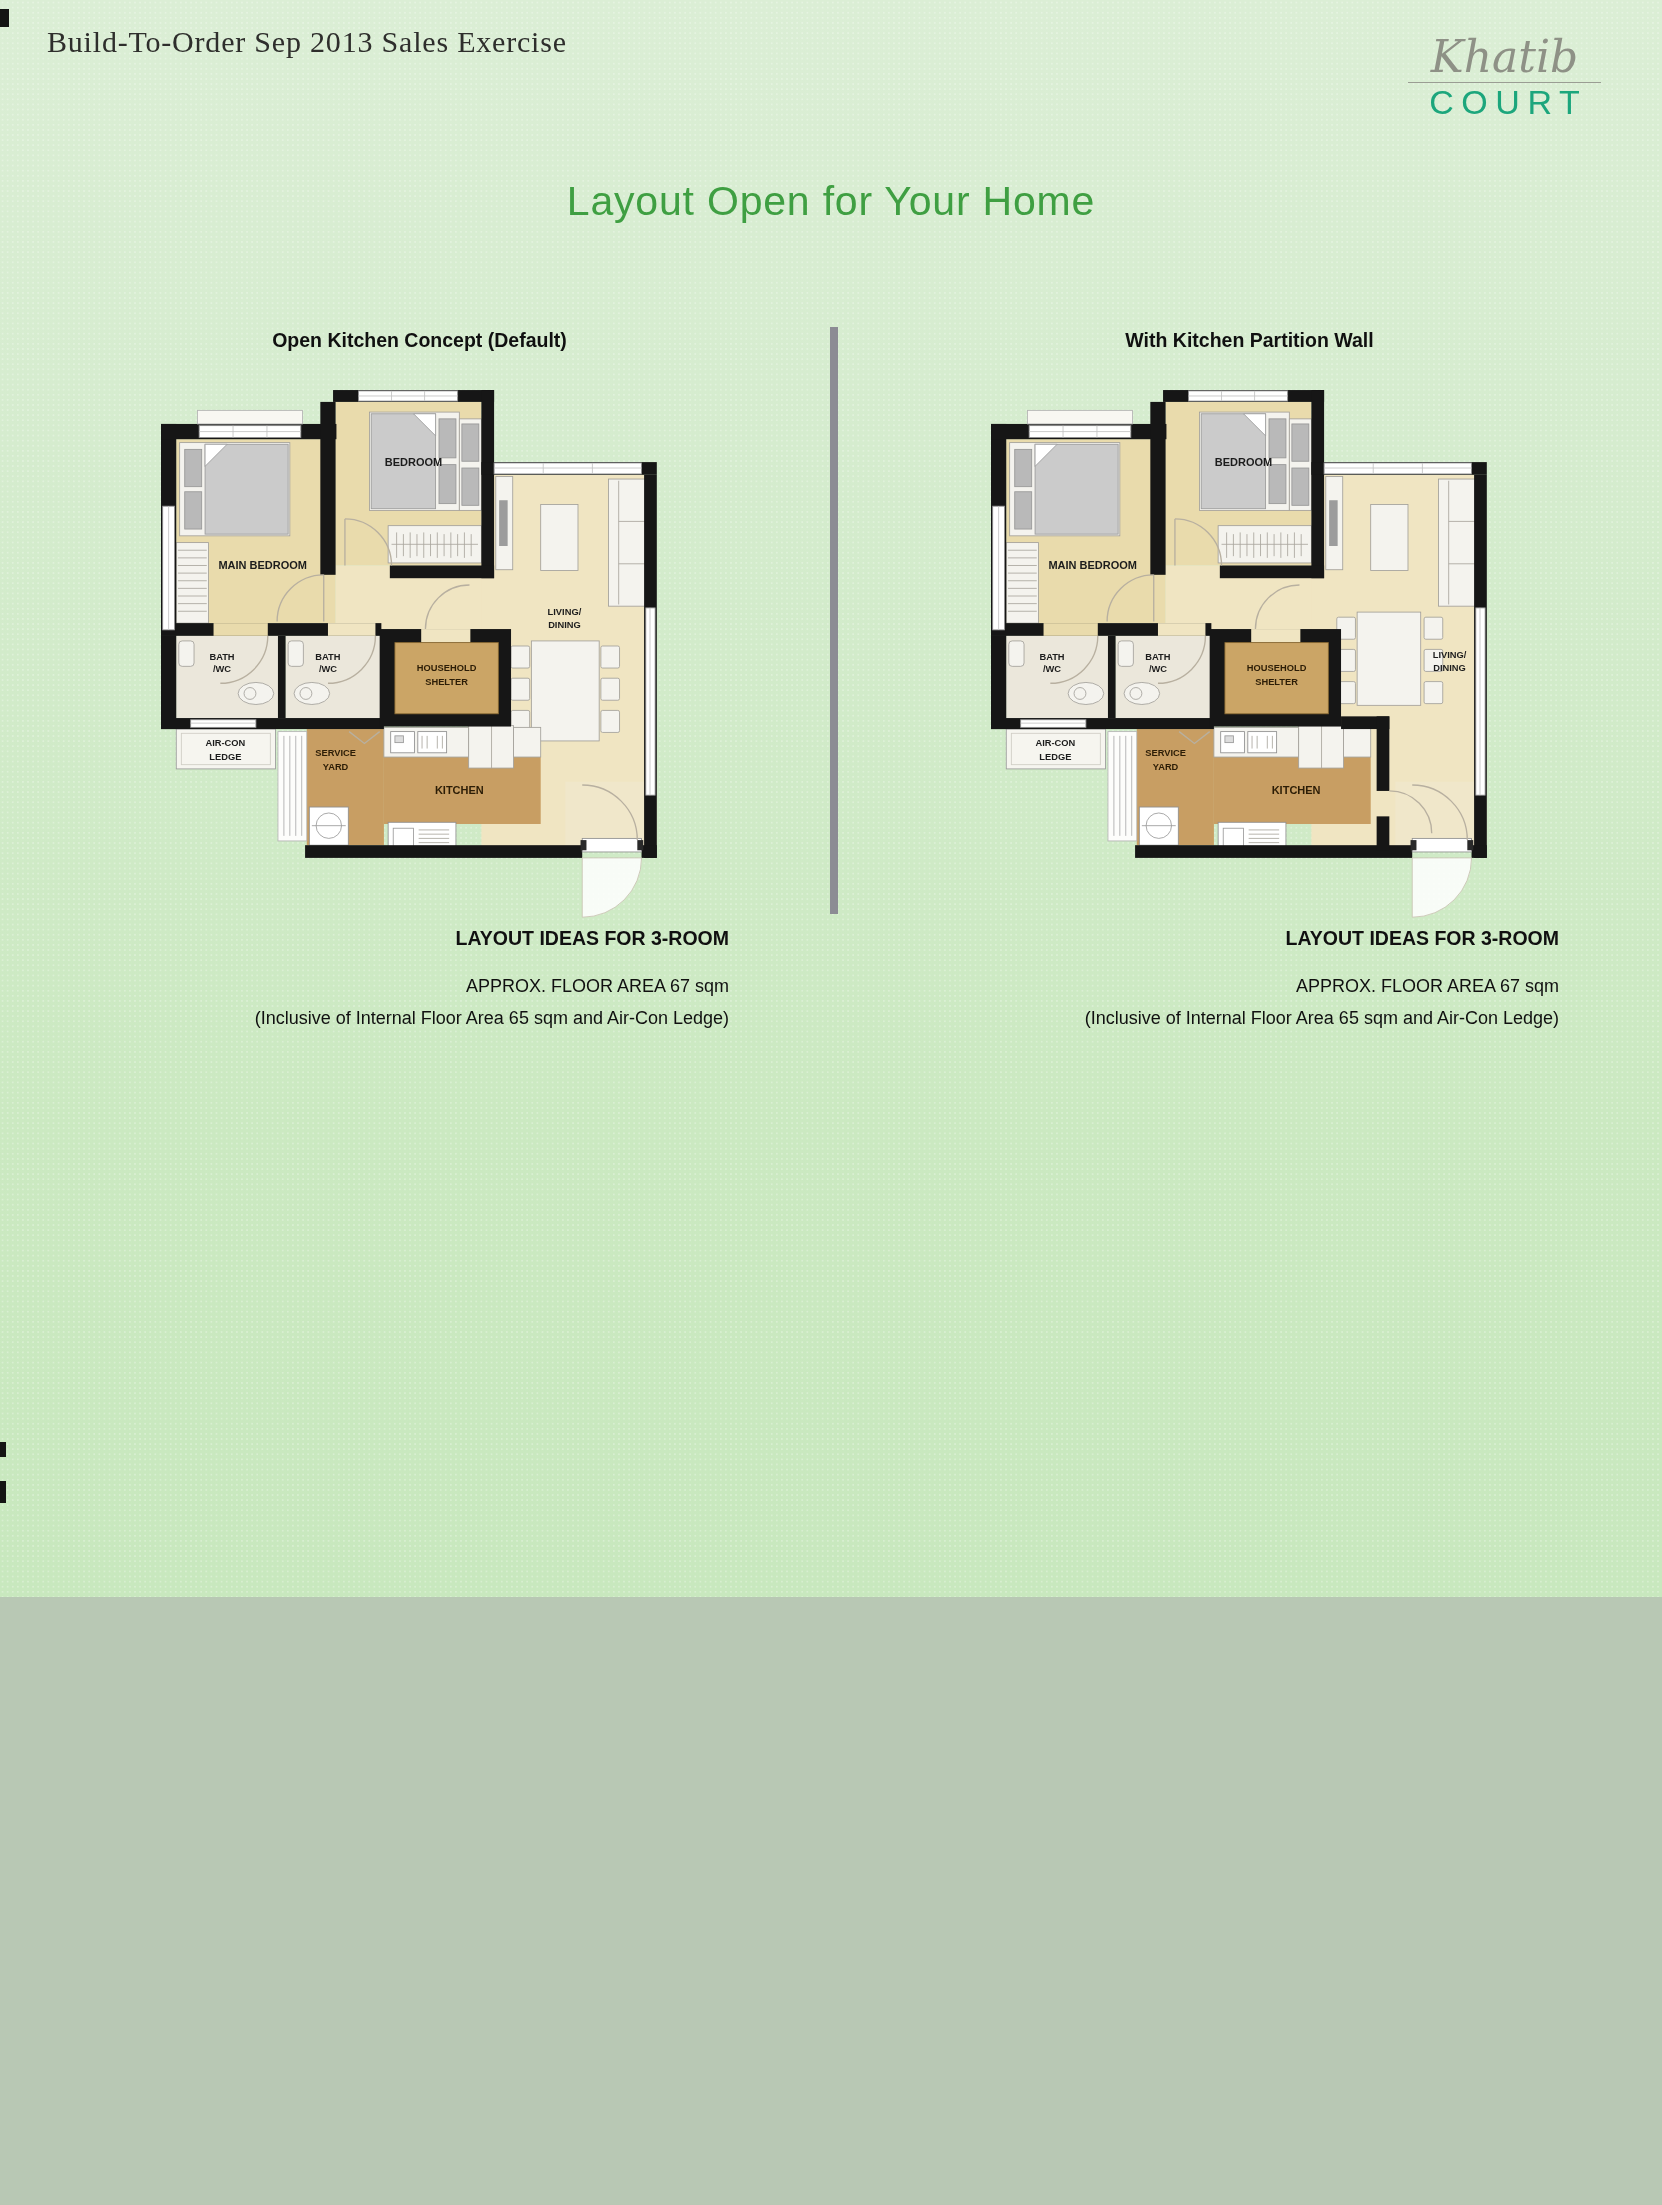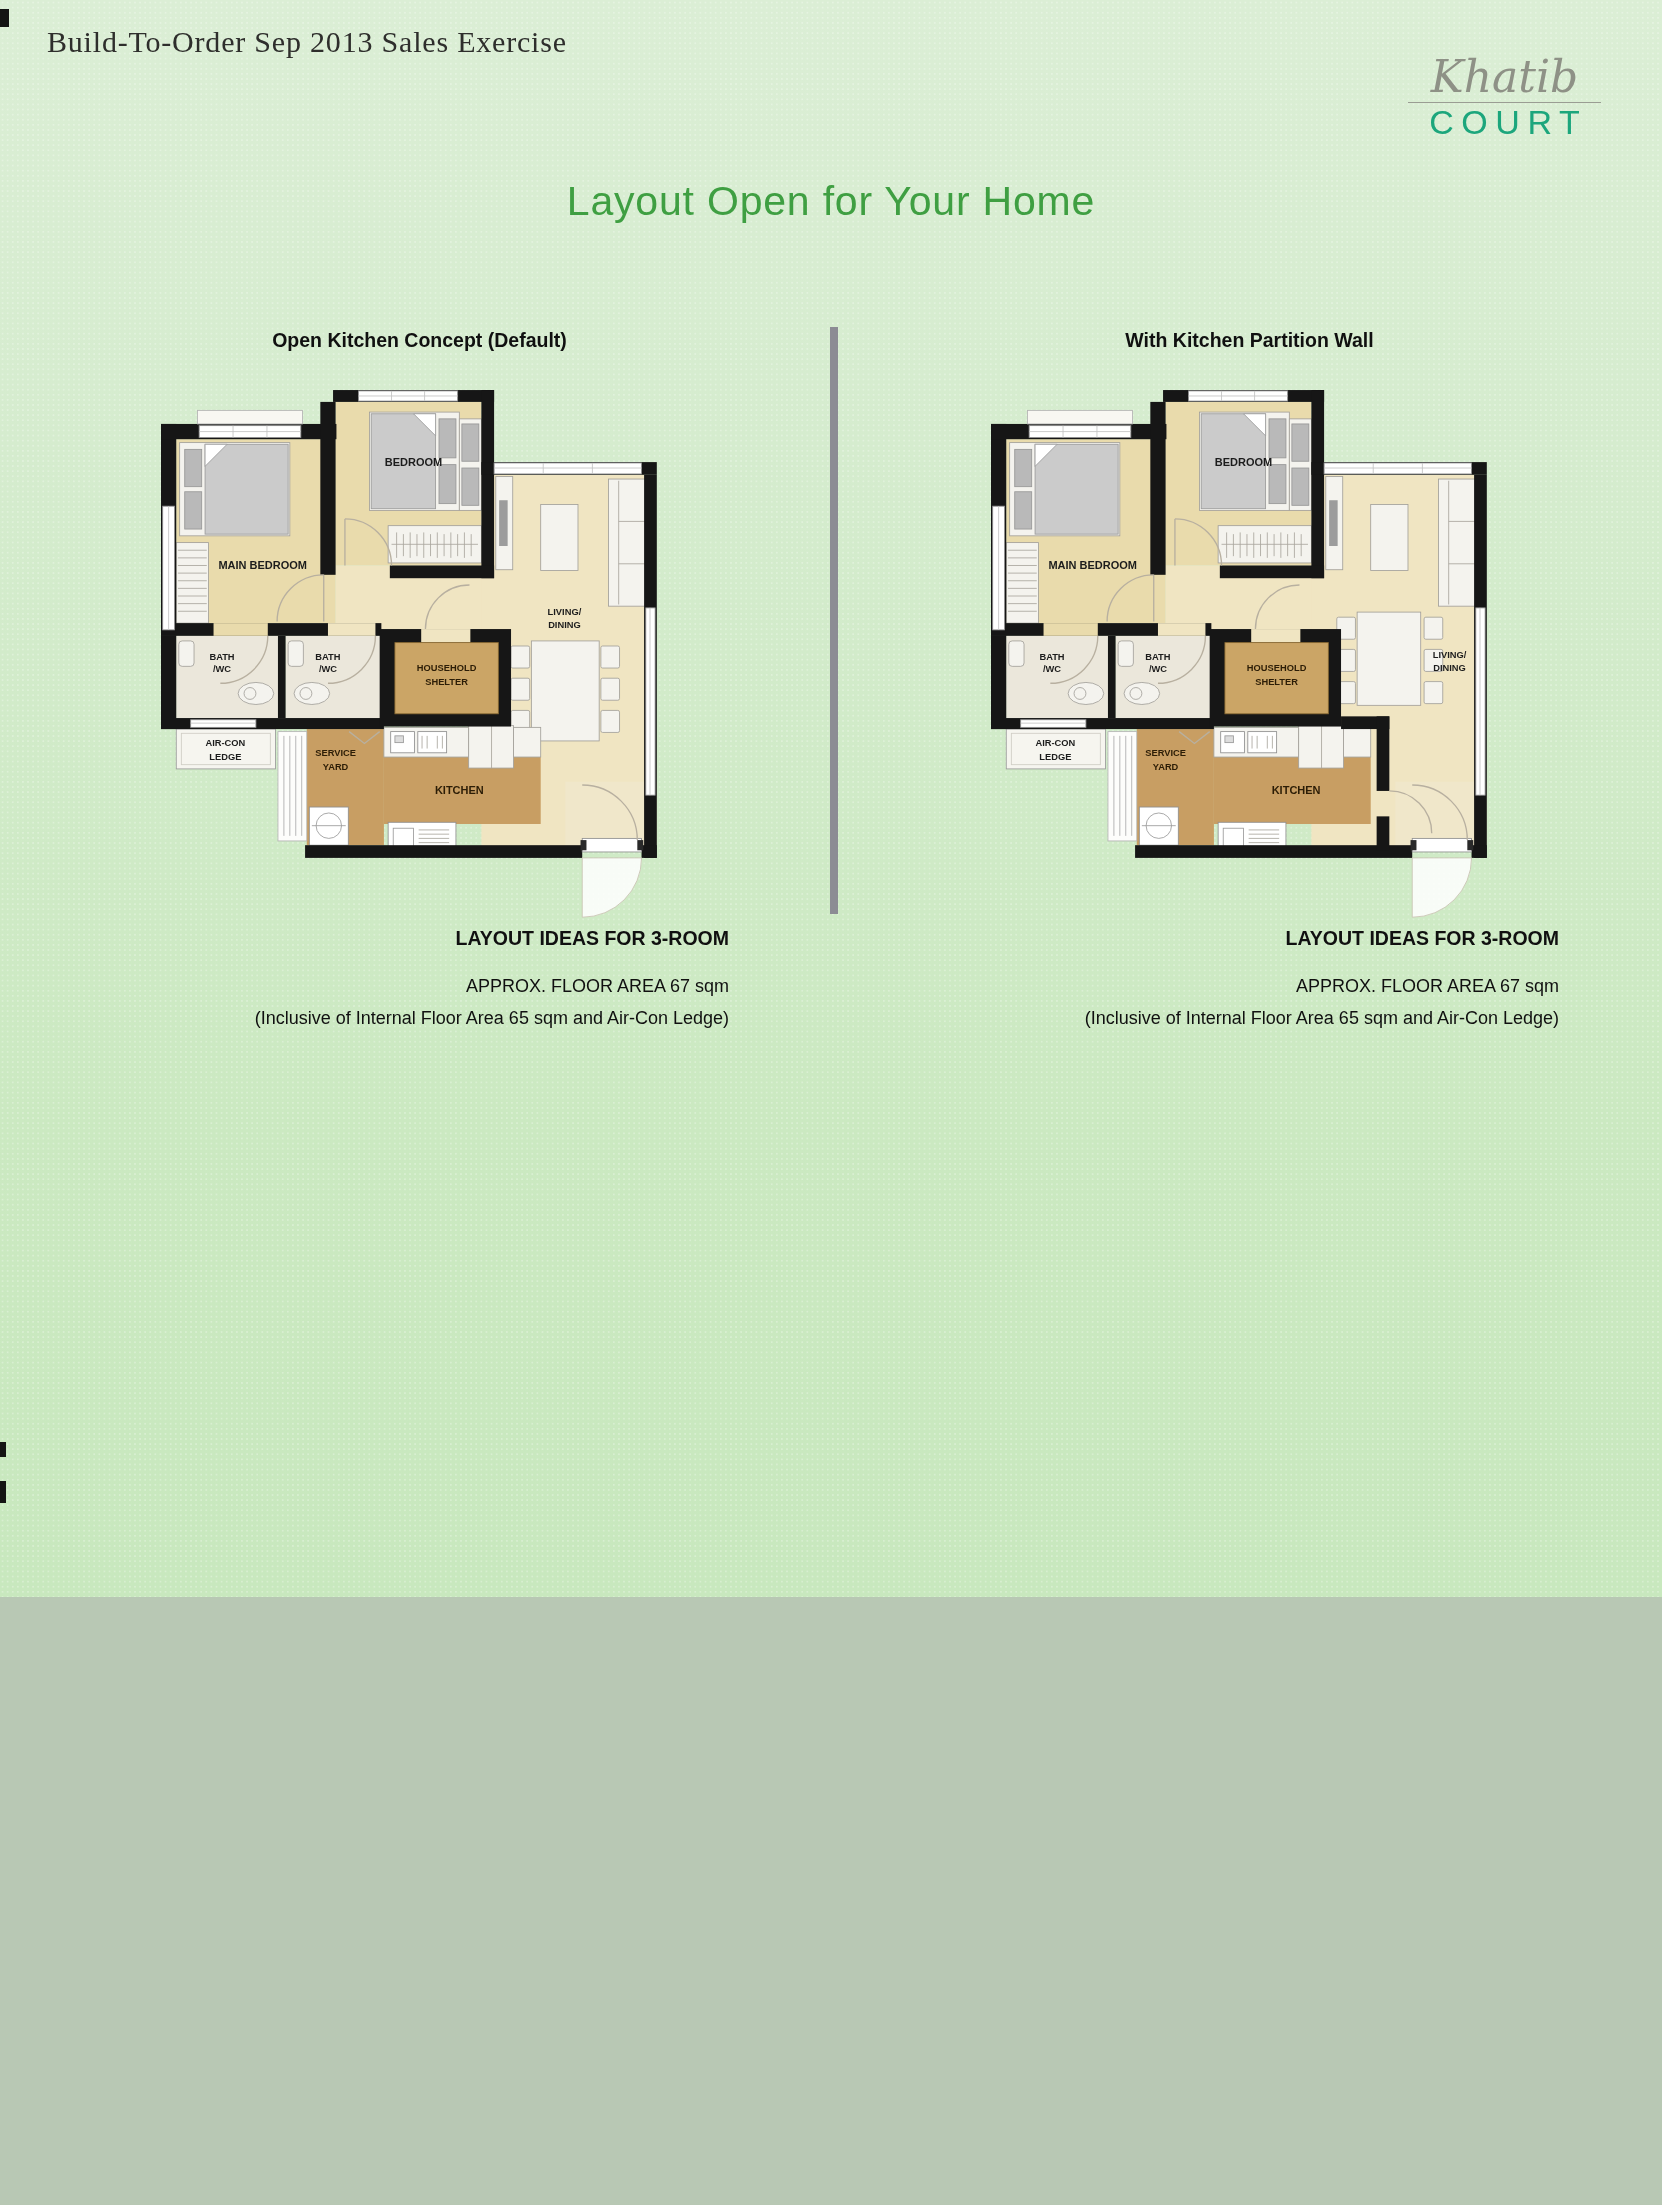--- a/index.html
+++ b/index.html
@@ -13,21 +13,21 @@
   }
   .corner-mark{position:absolute;left:0;top:8.5px;width:8.5px;height:18.7px;background:#141414;}
   .edge-mark-1{position:absolute;left:0;top:1442px;width:6px;height:15.3px;background:#141414;}
   .edge-mark-2{position:absolute;left:0;top:1481px;width:6px;height:22px;background:#141414;}
 
   .header-title{
     position:absolute;left:47px;top:25.4px;
     font-family:"Liberation Serif",serif;font-size:30px;font-weight:400;
     letter-spacing:0.8px;color:#2e2e2c;
   }
-  .logo{position:absolute;right:61px;top:34px;width:193px;text-align:center;margin-top:20px;}
+  .logo{position:absolute;right:61px;top:34px;width:193px;text-align:center;}
   .logo-script{font-family:"DejaVu Serif",serif;font-style:italic;font-size:44px;color:#8e9186;line-height:1.05;}
   .logo-rule{border:0;border-top:1.7px solid #9a9d93;margin:1.7px 0 2.5px 0;}
   .logo-block{font-family:Liberation Sans, sans-serif;font-size:34px;color:#1ca67c;letter-spacing:7.6px;padding-left:7.6px;line-height:1.05;}
 
   .page-title{
     position:absolute;left:0;top:178px;width:100%;text-align:center;
     font-size:41px;color:#3f9f42;letter-spacing:0.8px;font-weight:400;
   }
 
   .plan-heading{position:absolute;top:329px;width:517px;text-align:center;

